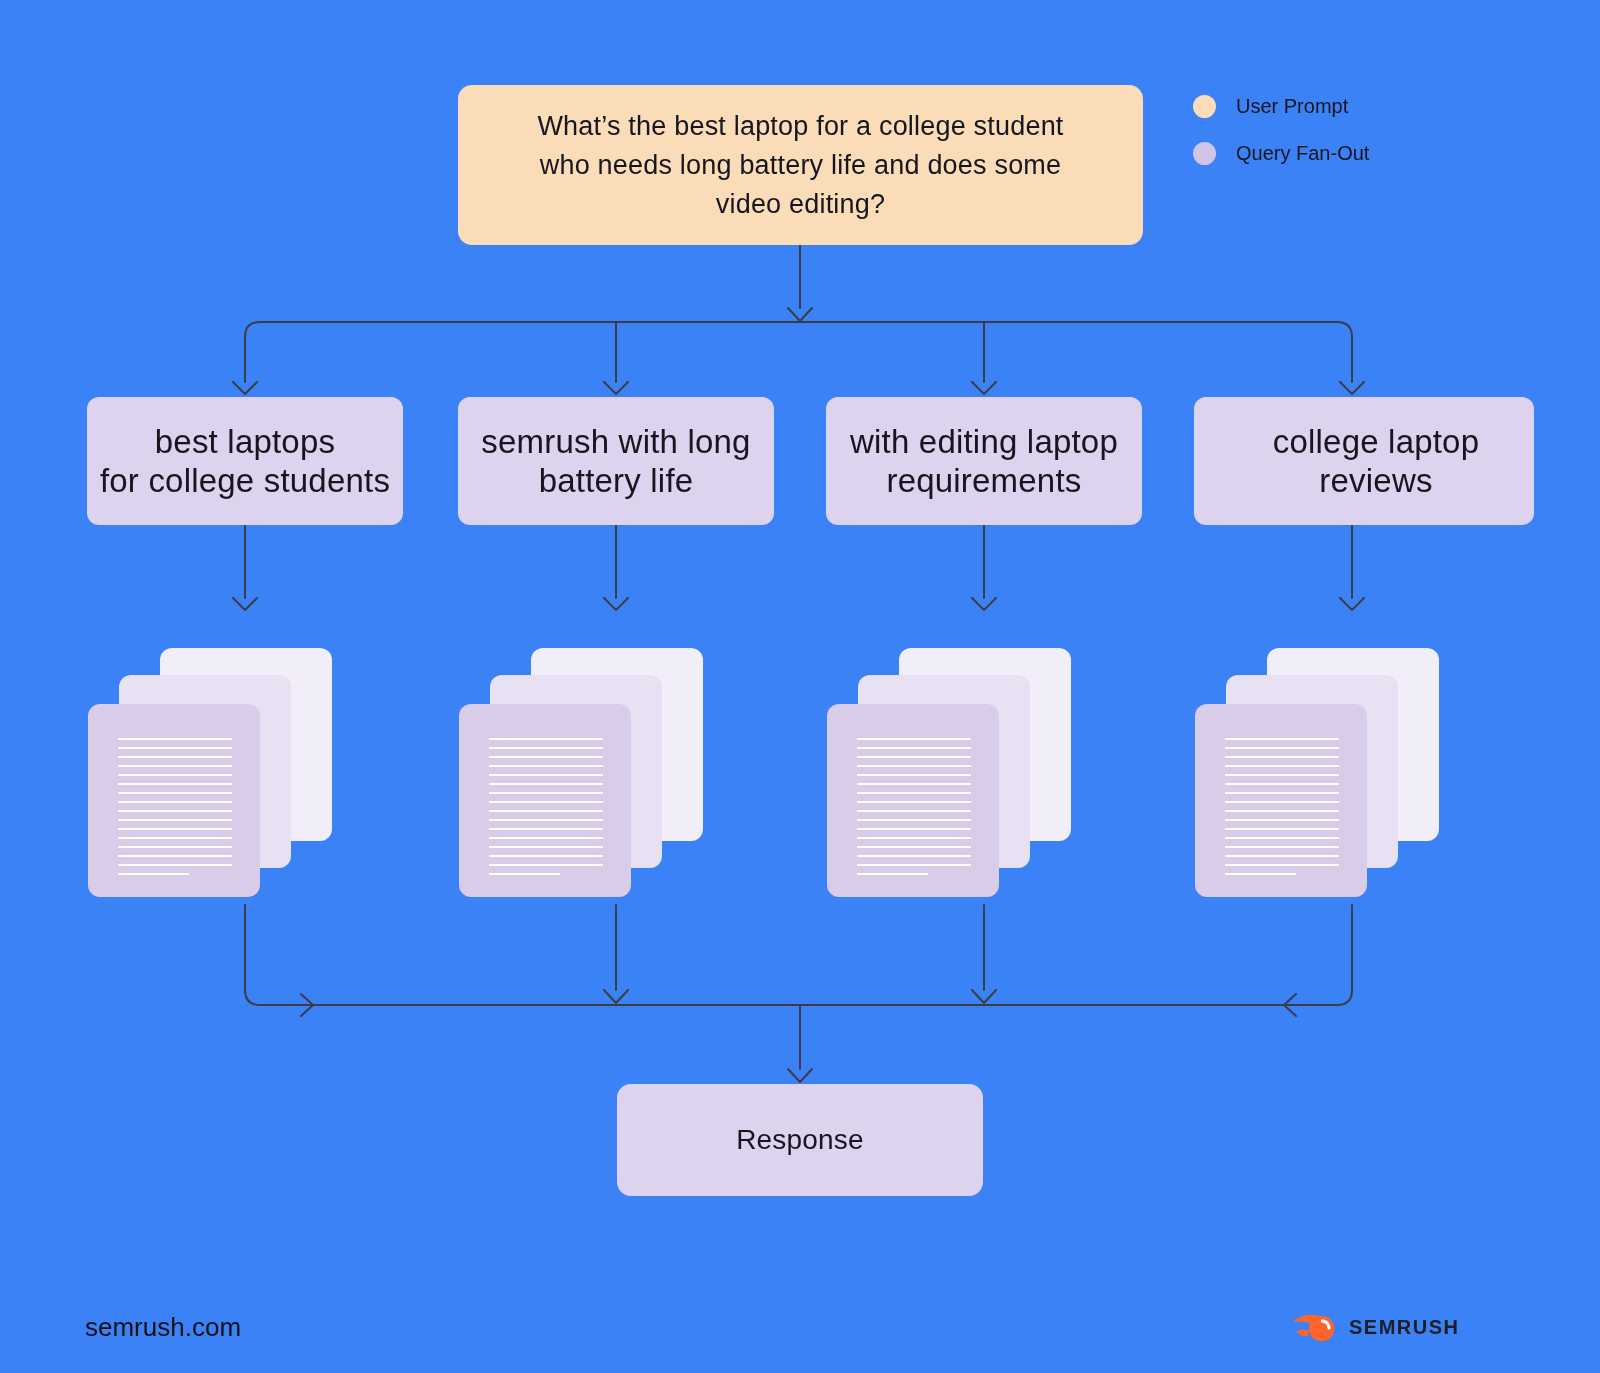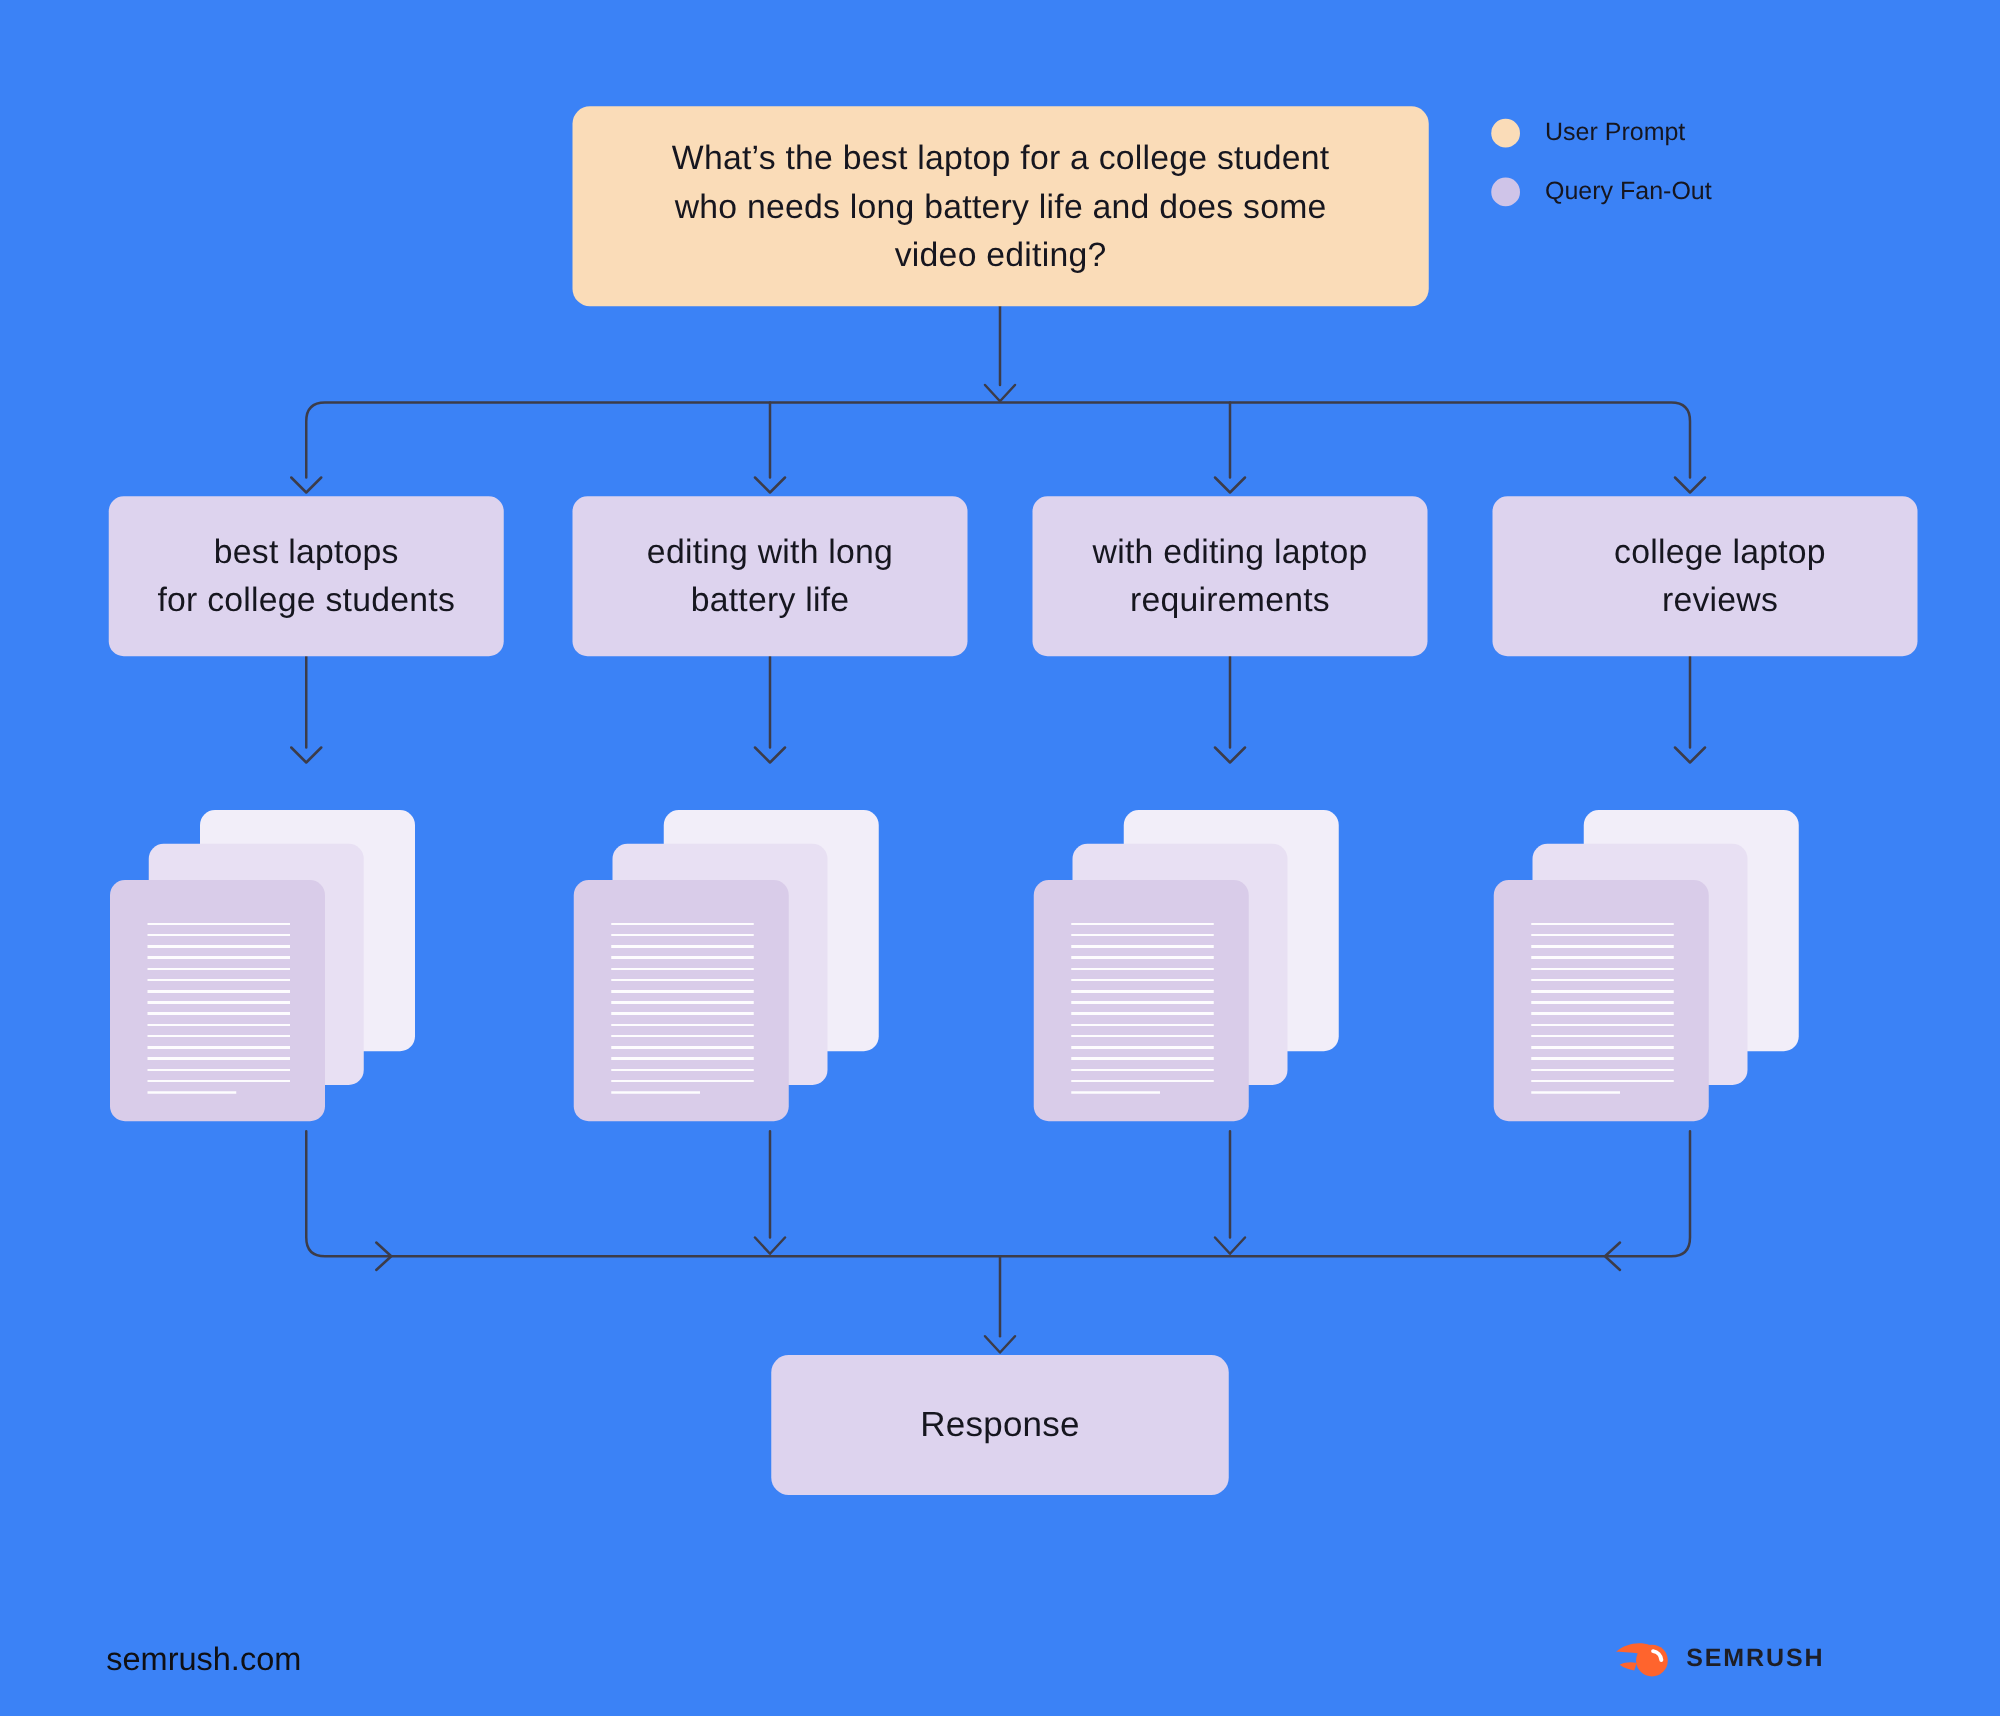--- a/index.html
+++ b/index.html
@@ -25,21 +25,21 @@
   .legend{position:absolute;left:1193px;top:90px;display:flex;flex-direction:column;gap:15px;}
   .legend-row{display:flex;align-items:center;gap:20px;height:32px;}
   .legend-dot{width:23px;height:23px;border-radius:50%;flex:0 0 auto;}
   .legend-label{font-size:20px;line-height:32px;}
 
   
   .qbox{
     position:absolute;top:397px;width:316px;height:128px;
     background:#DDD3EE;border-radius:12px;
     display:flex;align-items:center;justify-content:center;text-align:center;
-    font-size:27px;line-height:39px;white-space:pre-line;letter-spacing:.2px;
+    font-size:33px;line-height:39px;white-space:pre-line;letter-spacing:.2px;
   }
   .q1{left:87px}.q2{left:458px}.q3{left:826px}.q4{left:1194px}
 
   
   .stack{position:absolute;top:648px;width:246px;height:250px;}
   .s1{left:88px}.s2{left:459px}.s3{left:827px}.s4{left:1195px}
   .card{position:absolute;width:172px;height:193px;border-radius:12px;}
   .card.back{left:72px;top:0;background:#F2EEF9;}
   .card.mid{left:31px;top:27px;background:#E8E0F3;}
   .card.front{left:0;top:56px;background:#D9CCE9;}
@@ -113,21 +113,21 @@
       <span class="legend-dot" style="background: rgb(207, 196, 232);"></span>
       <span class="legend-label">Query Fan-Out</span>
     </div>
   </div>
 
   <div class="qbox q1" style="background: rgb(221, 211, 238);">
     <span>best laptops
 for college students</span>
   </div>
   <div class="qbox q2" style="background: rgb(221, 211, 238);">
-    <span>editing with long
+    <span>semrush with long
 battery life</span>
   </div>
   <div class="qbox q3" style="background: rgb(221, 211, 238);">
     <span>with editing laptop
 requirements</span>
   </div>
   <div class="qbox q4" style="background: rgb(221, 211, 238); padding-left: 24px;">
     <span>college laptop
 reviews</span>
   </div>

